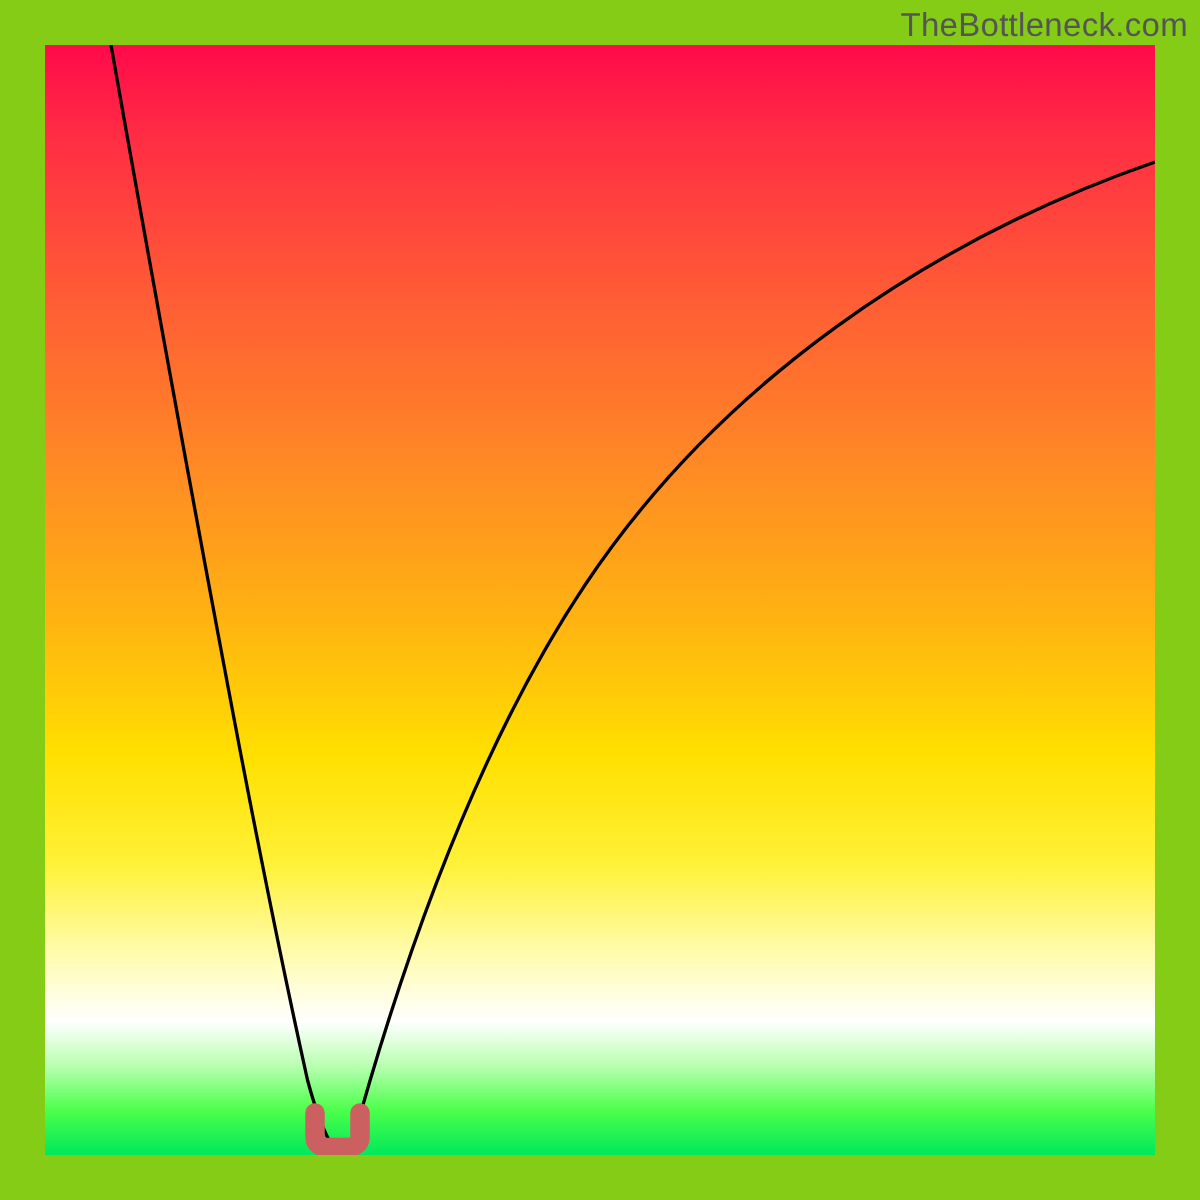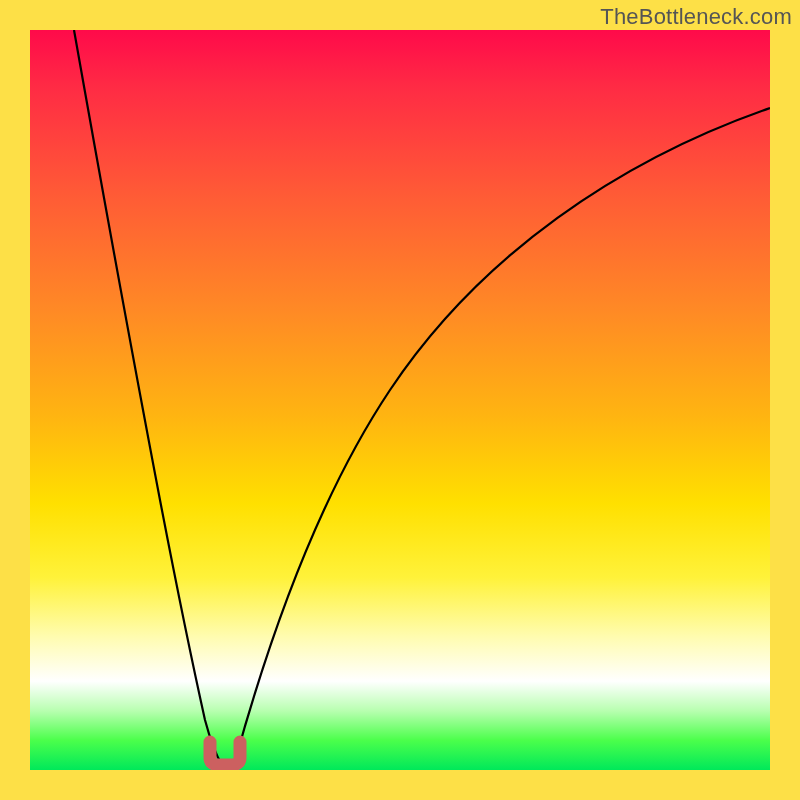--- a/index.html
+++ b/index.html
@@ -8,21 +8,21 @@
     width: 800px;
     height: 800px;
     overflow: hidden;
     background: #000;
     font-family: Arial, Helvetica, sans-serif;
   }
   .canvas {
     position: relative;
     width: 800px;
     height: 800px;
-    background: #fde047;
+    background: #84cc16;
   }
   .plot-area {
     position: absolute;
     left: 30px;
     top: 30px;
     width: 740px;
     height: 740px;
     overflow: hidden;
   }
   

